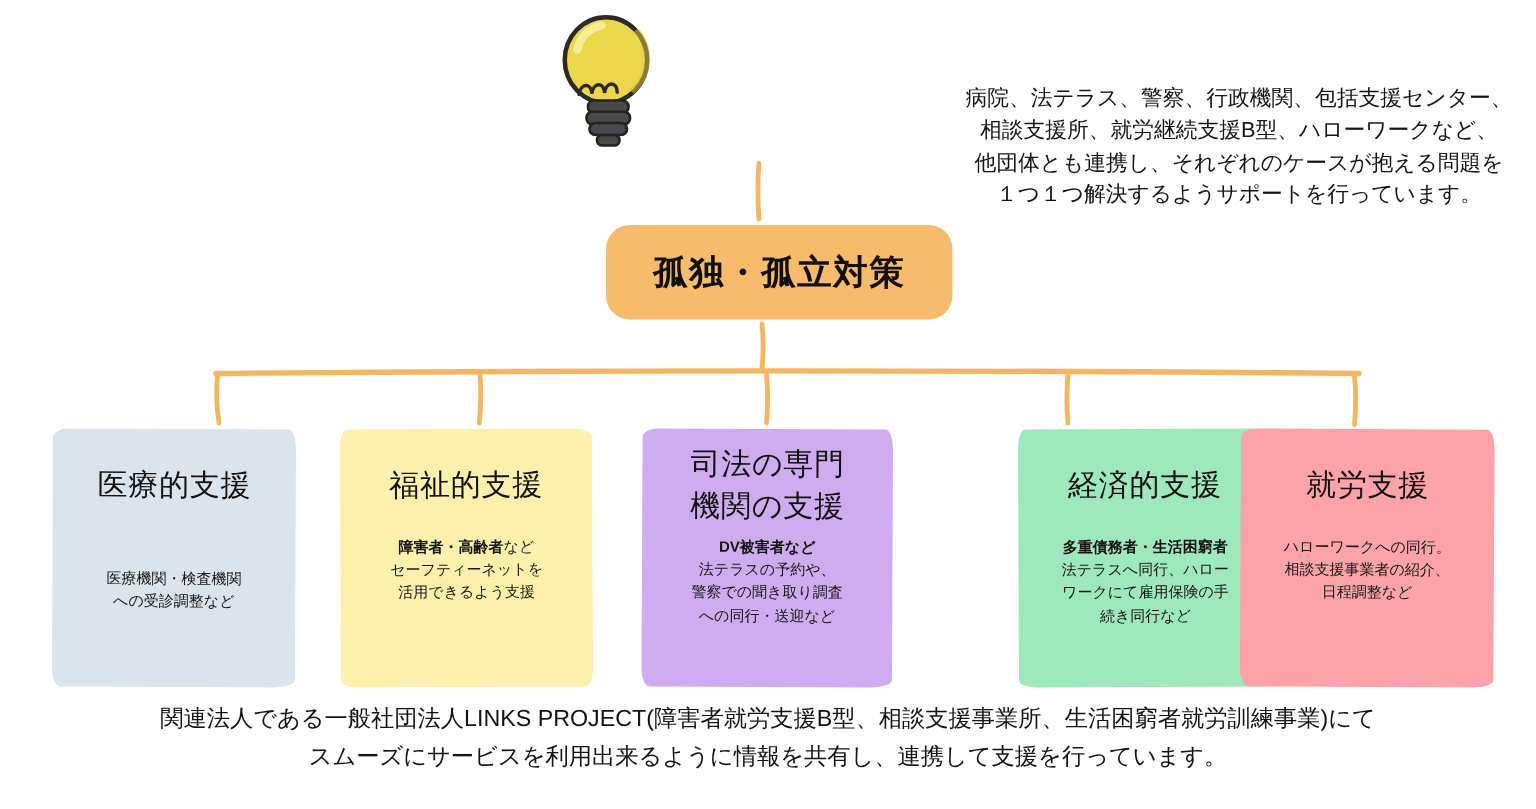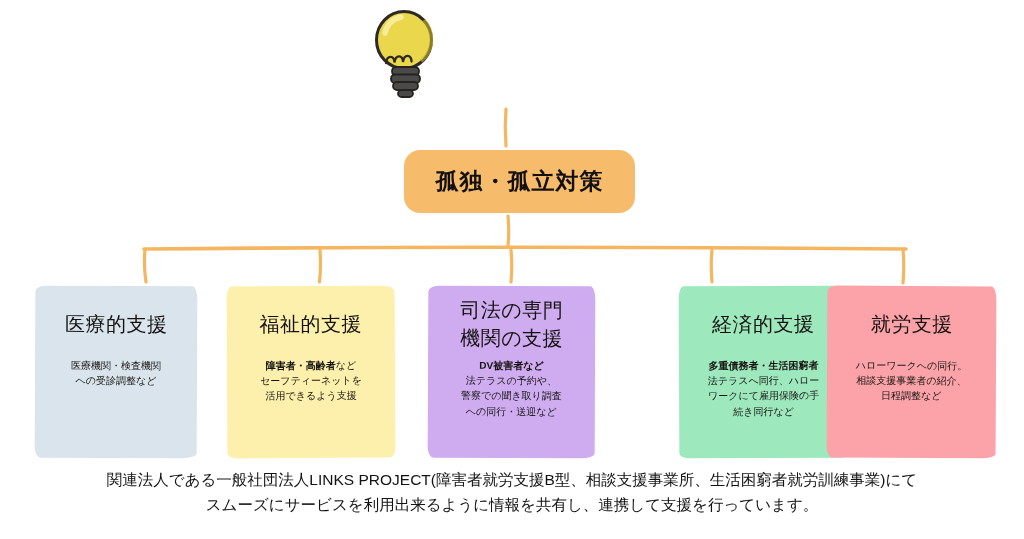--- a/index.html
+++ b/index.html
@@ -45,21 +45,21 @@
   .cline { stroke:var(--connector,#F4B661); stroke-width:3.2; stroke-linecap:round; fill:none; }
   .cline-thick { stroke-width:3.6; }
 
   
   .sbox {
     position:absolute; top:286px; height:172px; padding:8px 6px 6px;
     display:flex; flex-direction:column; align-items:center; text-align:center;
   }
   .sbox:nth-of-type(odd)  { border-radius:10px 5px 14px 6px / 6px 13px 5px 11px; }
   .sbox:nth-of-type(even) { border-radius:5px 13px 6px 11px / 12px 6px 10px 5px; }
-  .sbox-1 { left:35px;  width:162px; transform:rotate(0.25deg); }
+  .sbox-1 { left:35px;  width:162px; transform:rotate(0.25deg);gap:21px; }
   .sbox-2 { left:227px; width:168px; transform:rotate(-0.3deg); }
   .sbox-3 { left:428px; width:167px; transform:rotate(0.25deg); }
   .sbox-4 { left:639px; width:169px; transform:rotate(-0.25deg);margin-left:40px; }
   .sbox-5 { left:827px; width:169px; transform:rotate(0.3deg); }
   .box-title {
     min-height:60px; display:flex; align-items:center; justify-content:center;
     font-size:20px; font-weight:500; letter-spacing:0.5px; white-space:pre-line;
     line-height:1.4; color:#141210; margin-bottom:4px;
   }
   .box-body {
@@ -94,20 +94,24 @@
     <ellipse cx="33" cy="35" rx="27.5" ry="28.5" fill="var(--bulb-yellow,#EAD74B)" stroke="#2D2A26" stroke-width="3"></ellipse>
     <path d="M14 28 q3 -13 16 -16" stroke="#F8F0A2" stroke-width="5.5" fill="none" stroke-linecap="round" opacity="0.9"></path>
     <path d="M53 15 a28.5 28.5 0 0 1 -3 41" stroke="#D7C232" stroke-width="4" fill="none" opacity="0.55"></path>
     <path d="M15 58 c1 -8 8.5 -8 8.5 -0.5 c1 -8 8.5 -8 8.5 -0.5 c1 -8 8.5 -8 8.5 -0.5" stroke="#2D2A26" stroke-width="2.3" fill="none" stroke-linecap="round"></path>
     <rect x="21" y="62" width="27" height="8.5" rx="4" fill="var(--bulb-base,#4A4A4A)" stroke="#26231f" stroke-width="1.8"></rect>
     <rect x="20" y="69.5" width="29" height="8.5" rx="4" fill="var(--bulb-base,#4A4A4A)" stroke="#26231f" stroke-width="1.8"></rect>
     <rect x="22" y="77" width="25" height="8" rx="4" fill="var(--bulb-base,#4A4A4A)" stroke="#26231f" stroke-width="1.8"></rect>
     <rect x="27" y="85" width="15" height="7" rx="3.5" fill="var(--bulb-base,#4A4A4A)" stroke="#26231f" stroke-width="1.8"></rect>
   </svg>
 
+  <p class="root-note">病院、法テラス、警察、行政機関、包括支援センター、
+相談支援所、就労継続支援B型、ハローワークなど、
+他団体とも連携し、それぞれのケースが抱える問題を
+１つ１つ解決するようサポートを行っています。</p>
 
   <div class="mid-box">
     <span class="mid-label">孤独・孤立対策</span>
   </div>
 
   <article class="sbox sbox-1" style="background-color: rgb(218, 228, 236);">
     <h2 class="box-title">医療的支援</h2>
     <div class="box-body"><span class="lead-bold"></span><span></span><span>医療機関・検査機関
 への受診調整など</span></div>
   </article>

